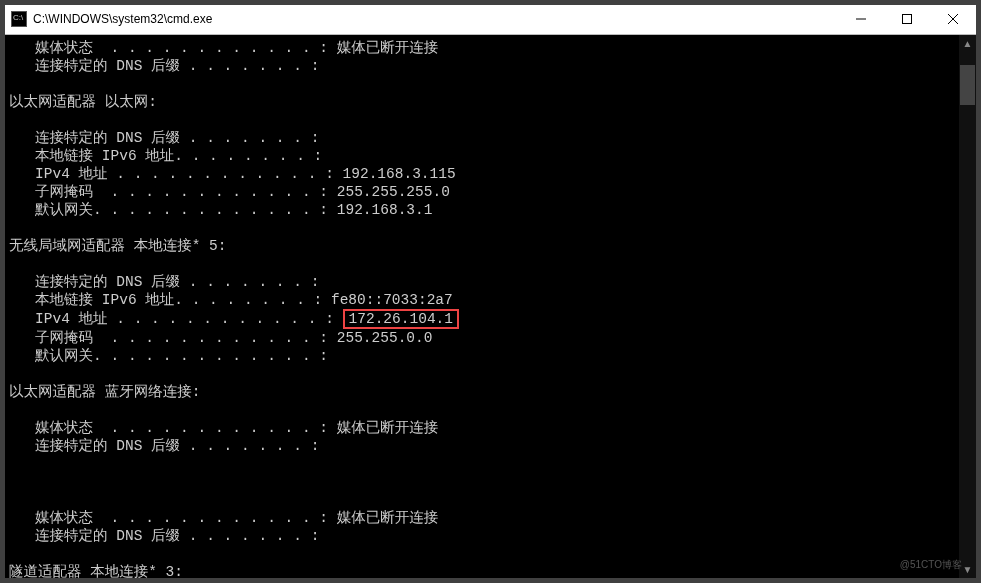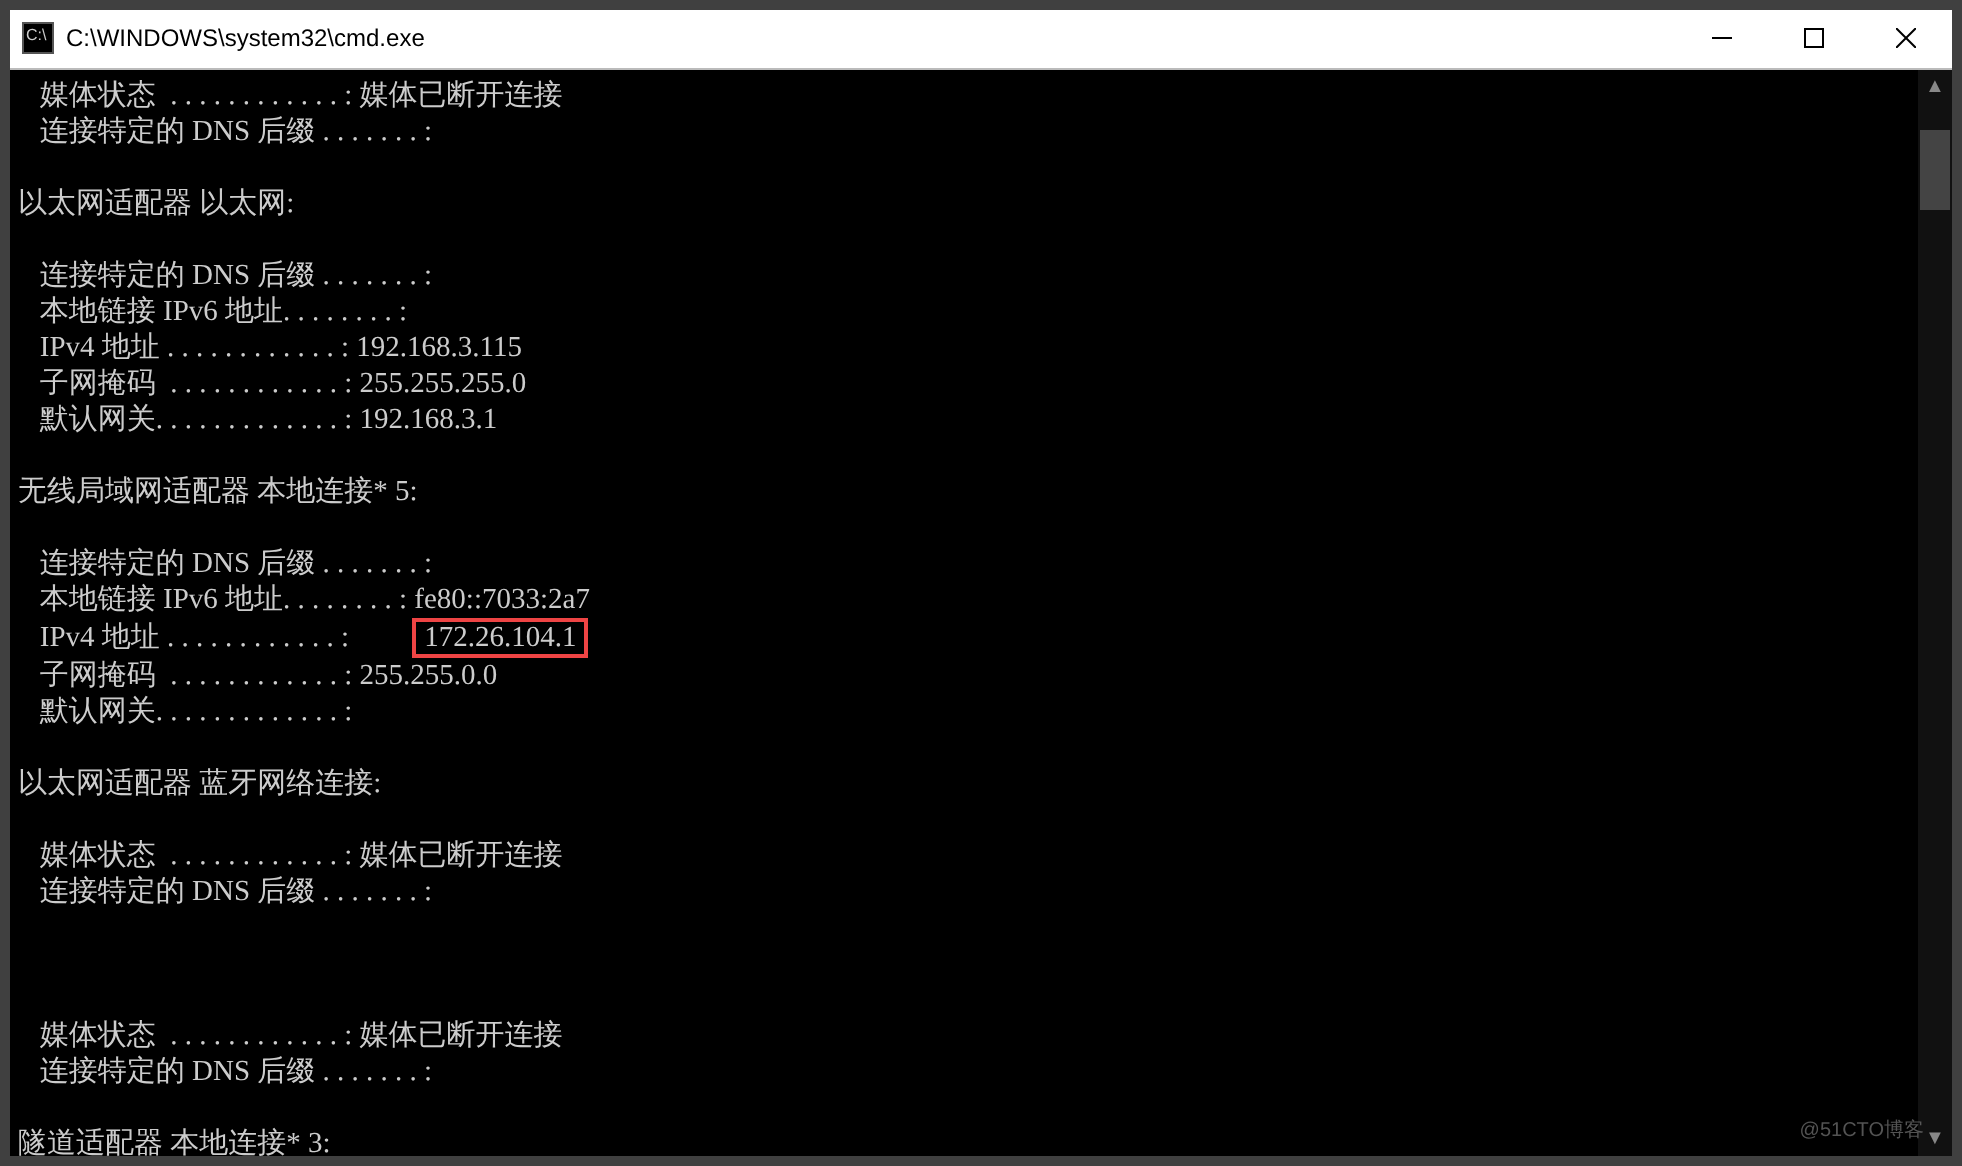--- a/index.html
+++ b/index.html
@@ -29,21 +29,21 @@
   .winbtns { display:flex; height:100%; }
   .winbtn {
     width:46px; height:100%;
     display:flex; align-items:center; justify-content:center;
     font-size:12px;
   }
   .winbtn svg { width:10px; height:10px; }
 
   .terminal {
     flex:1 1 auto; background:#000; color:#ccc;
-    font-family:Liberation Serif, serif;
+    font-family:Liberation Mono, monospace;
     font-size:14.5px; line-height:18px;
     padding:4px 4px 4px 4px;
     overflow:hidden; position:relative;
     white-space:pre;
   }
   .scrollbar {
     position:absolute; right:0; top:30px; bottom:0;
     width:17px; background:#111;
   }
   .scrollbar .thumb{
@@ -53,21 +53,21 @@
   .scrollbar .arrow{
     position:absolute; left:0; right:0; height:17px;
     display:flex;align-items:center;justify-content:center;
     color:#888;font-size:10px;
   }
   .scrollbar .arrow.up{top:0}
   .scrollbar .arrow.dn{bottom:0}
 
   .hl {
     border:2px solid #e44; padding:0 4px;
-    display:inline-block; line-height:16px;margin-left:28px;
+    display:inline-block; line-height:16px;
   }
   .row { white-space:pre; }
   .watermark{
     position:absolute; right:14px; bottom:6px;
     color:#777; font-size:10px; font-family:Arial,sans-serif;
     opacity:.7;
   }
 </style>
 </head>
 <body>

